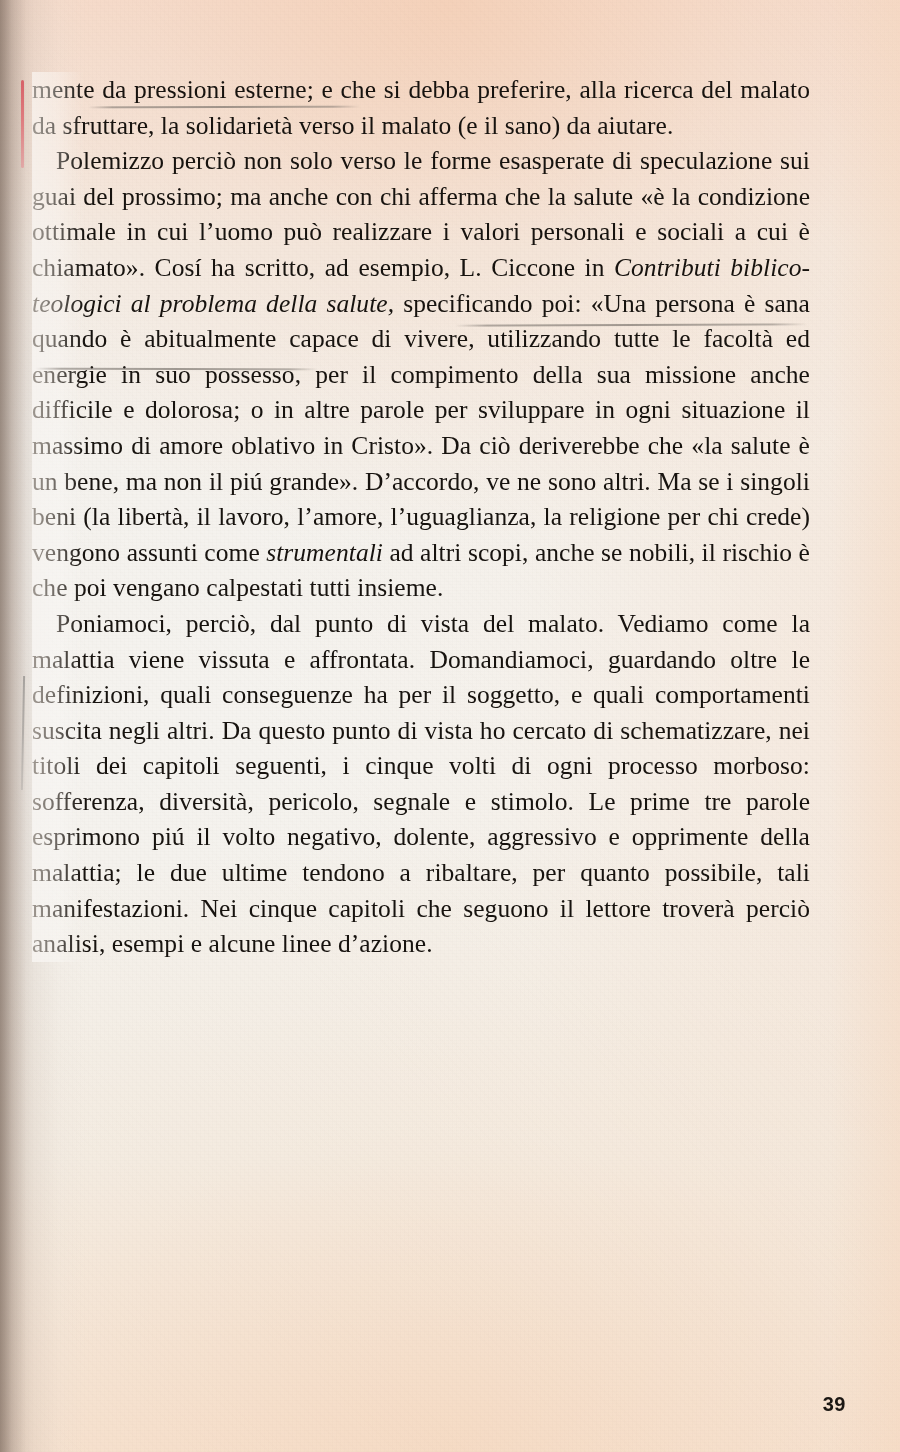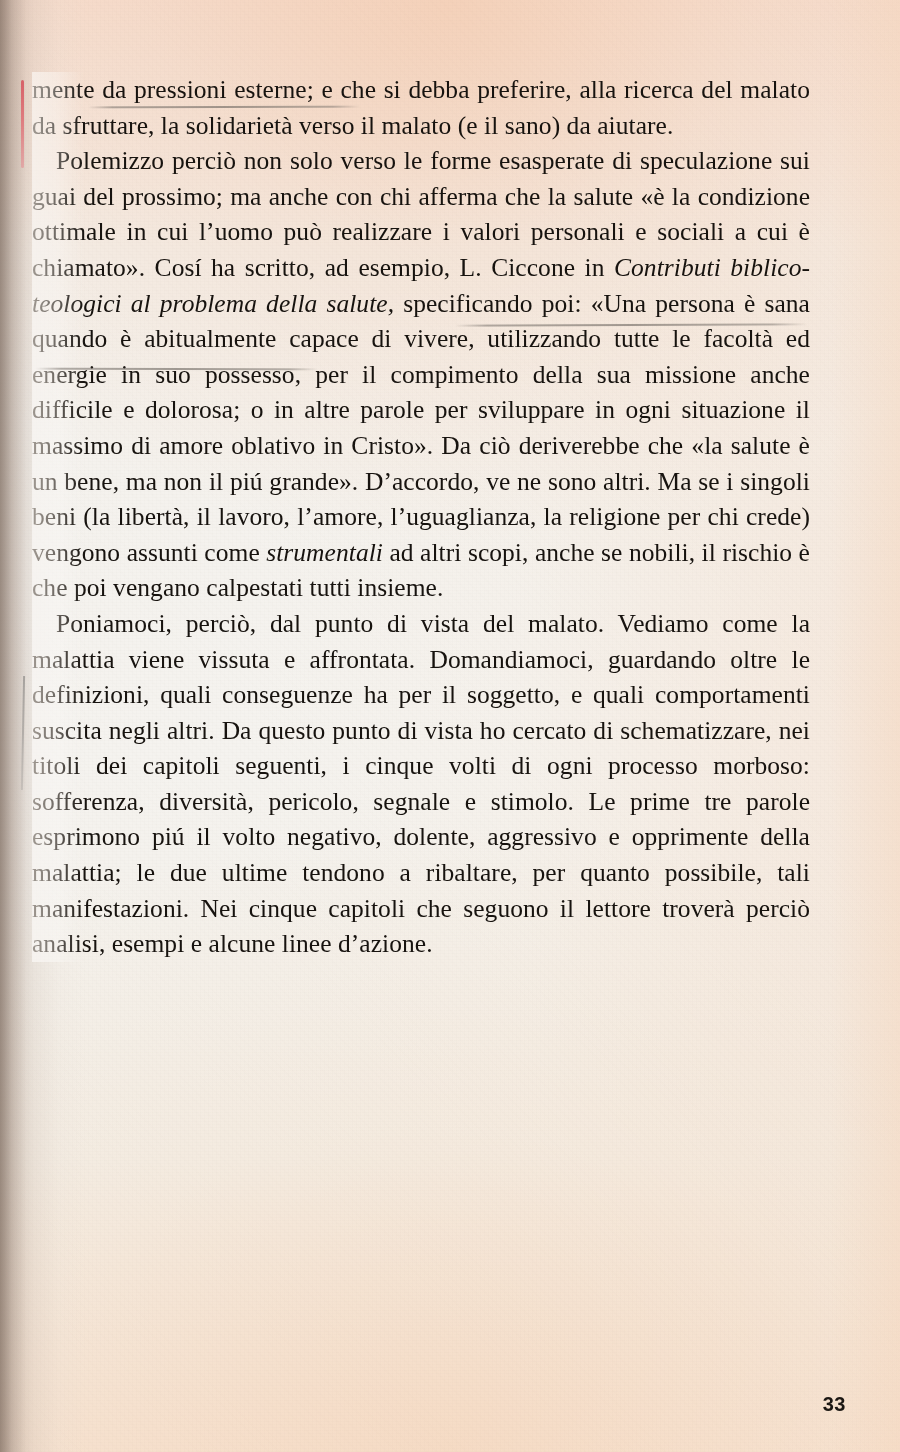--- a/index.html
+++ b/index.html
@@ -203,15 +203,15 @@
     <div class="ink-fade"></div>
   </div>
 
   <div class="mark-red-bar"></div>
   <div class="mark-pencil-bar"></div>
 
   <div class="mark-underline u1"></div>
   <div class="mark-underline u2"></div>
   <div class="mark-underline u3"></div>
 
-  <div class="folio">33</div>
+  <div class="folio">39</div>
 
 </div>
 
 </body></html>

